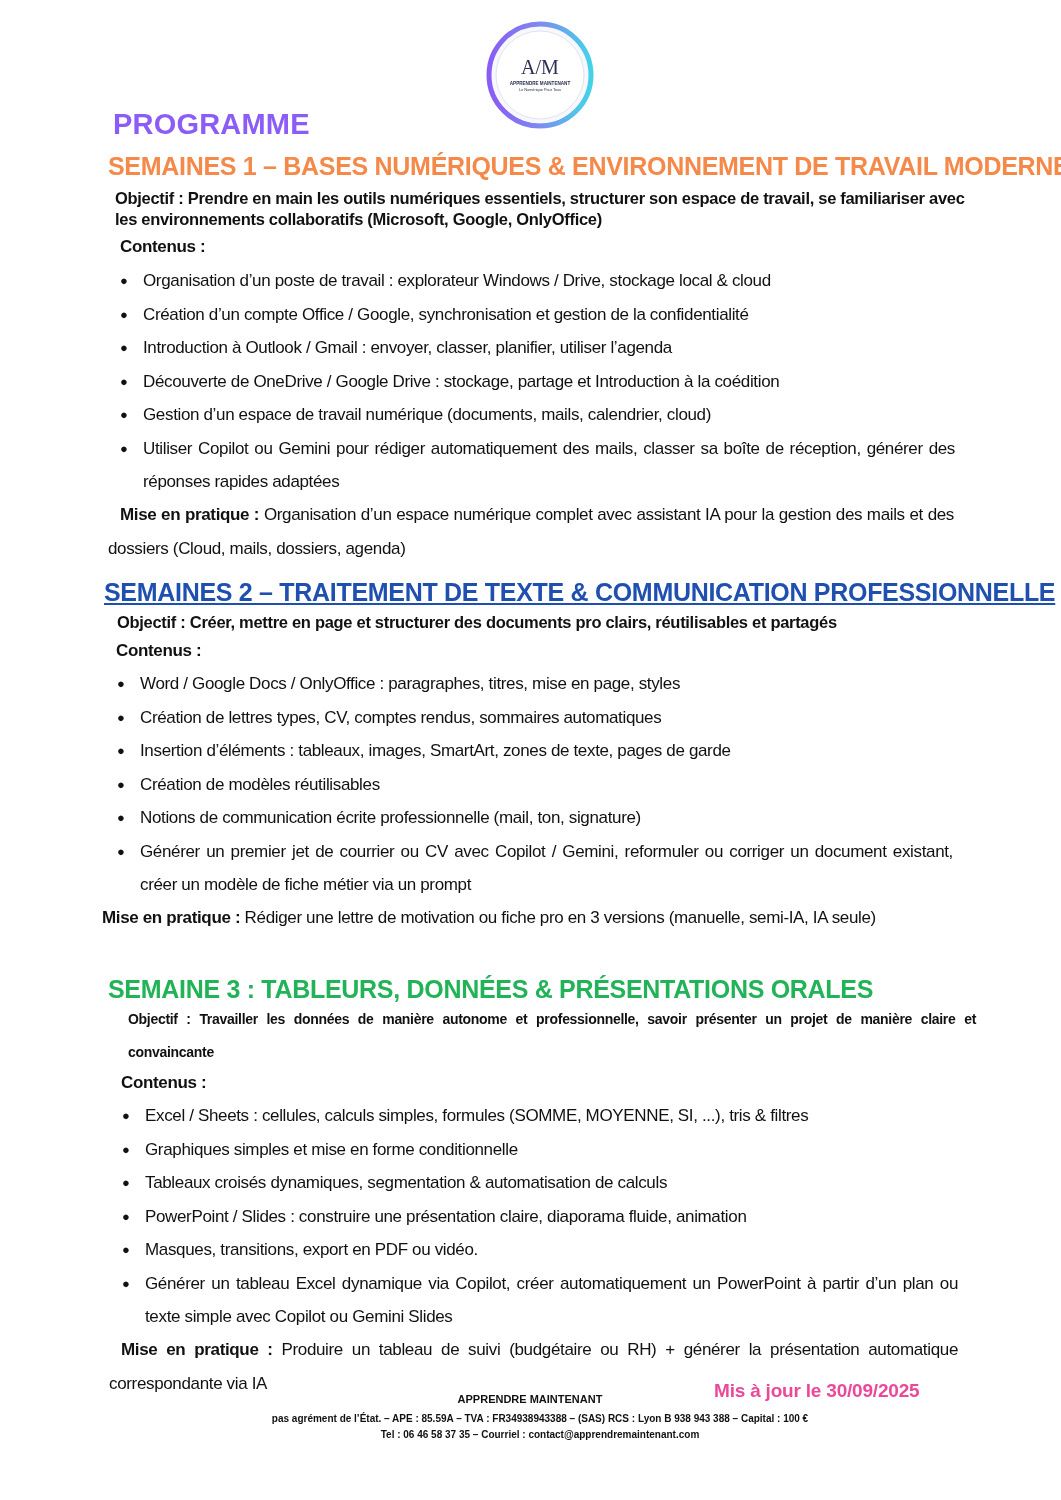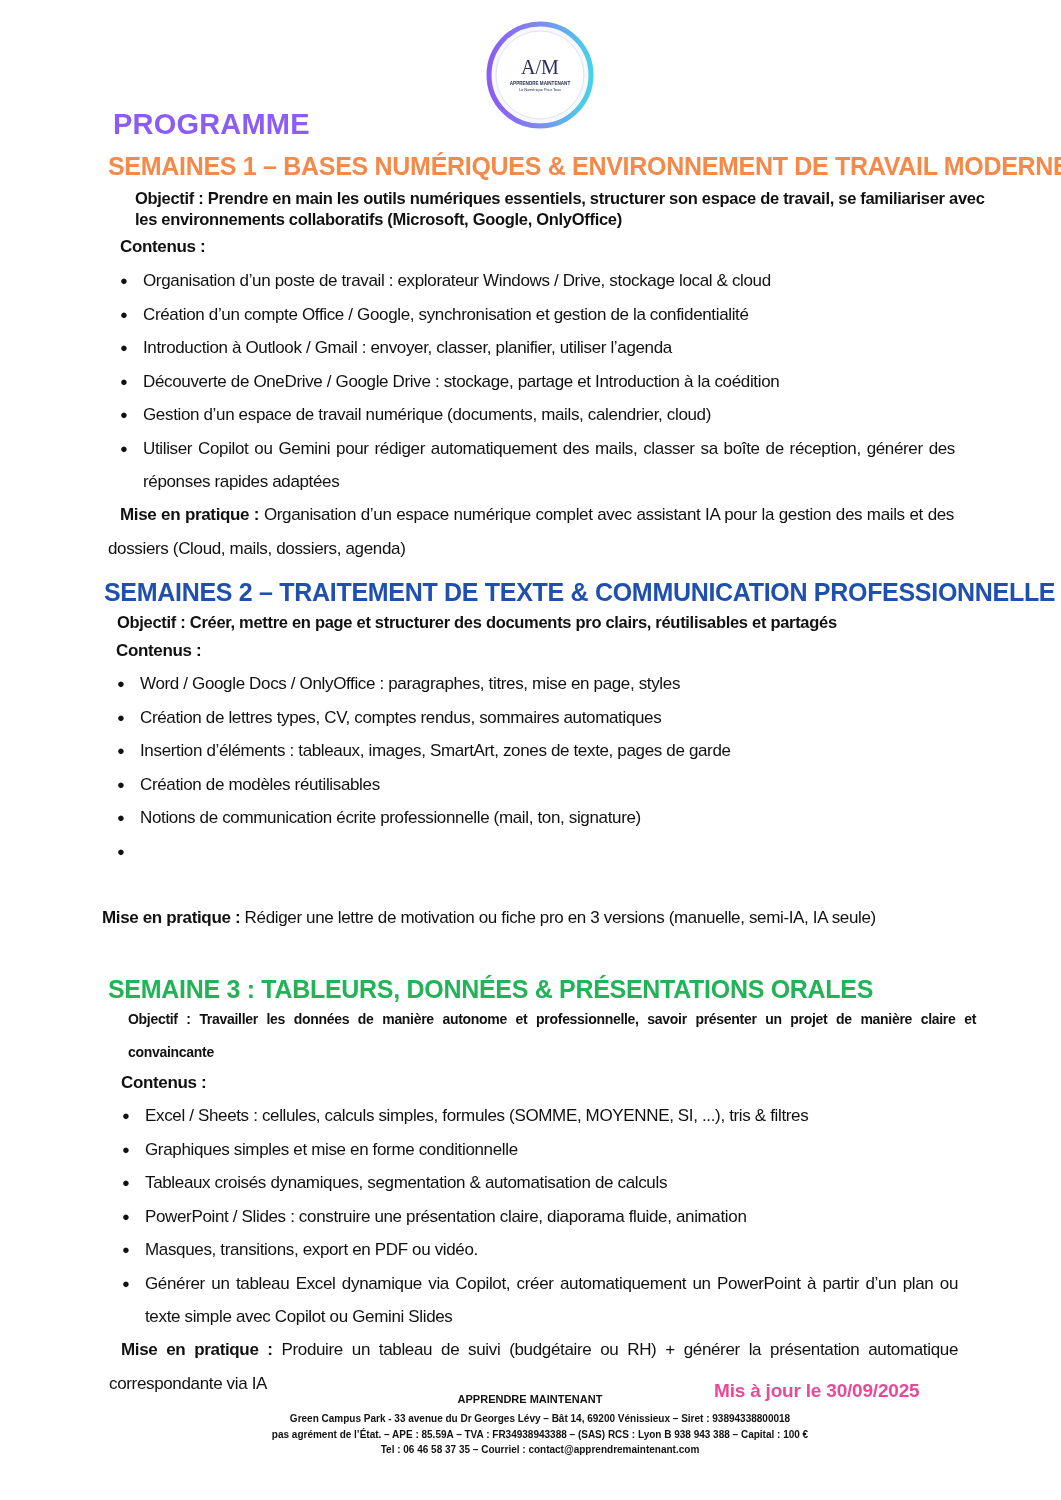--- a/index.html
+++ b/index.html
@@ -65,44 +65,44 @@
     <text x="65" y="56" text-anchor="middle" font-family="Liberation Serif, serif" font-size="20" fill="#2a2f55">A/M</text>
     <text x="65" y="67" text-anchor="middle" font-family="Liberation Sans, sans-serif" font-size="4.6" font-weight="bold" fill="#2a2f55">APPRENDRE MAINTENANT</text>
     <text x="65" y="73" text-anchor="middle" font-family="Liberation Sans, sans-serif" font-size="3.8" fill="#2a2f55">Le Numérique Pour Tous</text>
   </svg>
 </div>
 
 <div class="title">PROGRAMME</div>
 
 <section>
   <div class="h" style="left:108px; top:152px; color:#F5894A;">SEMAINES 1 – BASES NUMÉRIQUES &amp; ENVIRONNEMENT DE TRAVAIL MODERNE</div>
-  <div class="p obj" style="left:115px; top:188px; width:850px; white-space:normal;margin-left:20px;">Objectif : Prendre en main les outils numériques essentiels, structurer son espace de travail, se familiariser avec les environnements collaboratifs (Microsoft, Google, OnlyOffice)</div>
+  <div class="p obj" style="left:115px; top:188px; width:850px; white-space:normal;">Objectif : Prendre en main les outils numériques essentiels, structurer son espace de travail, se familiariser avec les environnements collaboratifs (Microsoft, Google, OnlyOffice)</div>
   <div class="p b" style="left:108px; top:230px; line-height:33px;">Contenus :</div>
   <ul class="list" style="left:113px; top:264px; width:842px;">
     <li><span class="bullet">●</span><span>Organisation d’un poste de travail : explorateur Windows / Drive, stockage local &amp; cloud</span></li>
     <li><span class="bullet">●</span><span>Création d’un compte Office / Google, synchronisation et gestion de la confidentialité</span></li>
     <li><span class="bullet">●</span><span>Introduction à Outlook / Gmail : envoyer, classer, planifier, utiliser l’agenda</span></li>
     <li><span class="bullet">●</span><span>Découverte de OneDrive / Google Drive : stockage, partage et Introduction à la coédition</span></li>
     <li><span class="bullet">●</span><span>Gestion d’un espace de travail numérique (documents, mails, calendrier, cloud)</span></li>
     <li class="justify"><span class="bullet">●</span><span>Utiliser Copilot ou Gemini pour rédiger automatiquement des mails, classer sa boîte de réception, générer des réponses rapides adaptées</span></li>
   </ul>
   <div class="p justify" style="left:108px; top:498px; width:846px;"><span class="b">Mise en pratique :</span><span> Organisation d’un espace numérique complet avec assistant IA pour la gestion des mails et des dossiers (Cloud, mails, dossiers, agenda)</span></div>
 </section>
 
 <section>
-  <div class="h" style="left:104px; top:578px; color:#1F4FAF;">SEMAINES 2 – TRAITEMENT DE TEXTE &amp; COMMUNICATION PROFESSIONNELLE</div>
+  <div class="h" style="left:104px; top:578px; color:#1F4FAF;text-decoration:underline;">SEMAINES 2 – TRAITEMENT DE TEXTE &amp; COMMUNICATION PROFESSIONNELLE</div>
   <div class="p obj" style="left:117px; top:612px;">Objectif : Créer, mettre en page et structurer des documents pro clairs, réutilisables et partagés</div>
   <div class="p b" style="left:104px; top:634px;">Contenus :</div>
   <ul class="list" style="left:110px; top:667px; width:843px;">
     <li><span class="bullet">●</span><span>Word / Google Docs / OnlyOffice : paragraphes, titres, mise en page, styles</span></li>
     <li><span class="bullet">●</span><span>Création de lettres types, CV, comptes rendus, sommaires automatiques</span></li>
     <li><span class="bullet">●</span><span>Insertion d’éléments : tableaux, images, SmartArt, zones de texte, pages de garde</span></li>
     <li><span class="bullet">●</span><span>Création de modèles réutilisables</span></li>
     <li><span class="bullet">●</span><span>Notions de communication écrite professionnelle (mail, ton, signature)</span></li>
-    <li class="justify"><span class="bullet">●</span></li>
+    <li class="justify"><span class="bullet">●</span><span>Générer un premier jet de courrier ou CV avec Copilot / Gemini, reformuler ou corriger un document existant, créer un modèle de fiche métier via un prompt</span></li>
   </ul>
   <div class="p justify" style="left:90px; top:901px; width:848px;"><span class="b">Mise en pratique :</span><span> Rédiger une lettre de motivation ou fiche pro en 3 versions (manuelle, semi-IA, IA seule)</span></div>
 </section>
 
 <section>
   <div class="h" style="left:108px; top:975px; color:#22B257;">SEMAINE 3 : TABLEURS, DONNÉES &amp; PRÉSENTATIONS ORALES</div>
   <div class="p b justify" style="left:116px; top:1003px; width:848px; font-size:14px; line-height:33px; letter-spacing:-0.3px;">Objectif : Travailler les données de manière autonome et professionnelle, savoir présenter un projet de manière claire et convaincante</div>
   <div class="p b" style="left:109px; top:1066px;">Contenus :</div>
   <ul class="list" style="left:115px; top:1099px; width:843px;">
     <li><span class="bullet">●</span><span>Excel / Sheets : cellules, calculs simples, formules (SOMME, MOYENNE, SI, ...), tris &amp; filtres</span></li>
@@ -111,16 +111,15 @@
     <li><span class="bullet">●</span><span>PowerPoint / Slides : construire une présentation claire, diaporama fluide, animation</span></li>
     <li><span class="bullet">●</span><span>Masques, transitions, export en PDF ou vidéo.</span></li>
     <li class="justify"><span class="bullet">●</span><span>Générer un tableau Excel dynamique via Copilot, créer automatiquement un PowerPoint à partir d’un plan ou texte simple avec Copilot ou Gemini Slides</span></li>
   </ul>
   <div class="p justify" style="left:109px; top:1333px; width:849px;"><span class="b">Mise en pratique :</span><span> Produire un tableau de suivi (budgétaire ou RH) + générer la présentation automatique correspondante via IA</span></div>
 </section>
 
 <div class="updated">Mis à jour le 30/09/2025</div>
 <div class="footer-name">APPRENDRE MAINTENANT</div>
 <div class="footer-lines">
-  <div>Green Campus Park - 33 avenue du Dr Georges Lévy – Bât 14, 69200 Vénissieux – Siret : 93894338800018</div>
   <div>pas agrément de l’État. – APE : 85.59A – TVA : FR34938943388 – (SAS) RCS : Lyon B 938 943 388 – Capital : 100 €</div>
   <div>Tel : 06 46 58 37 35 – Courriel : contact@apprendremaintenant.com</div>
 </div>
 
 </body></html>

